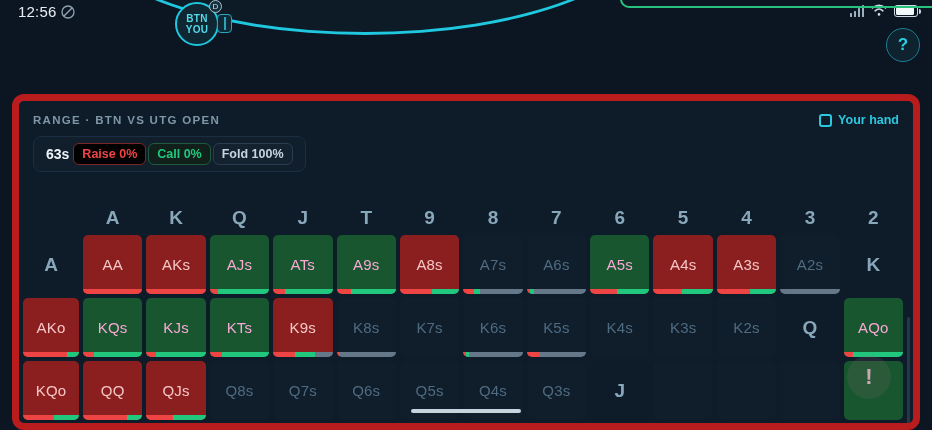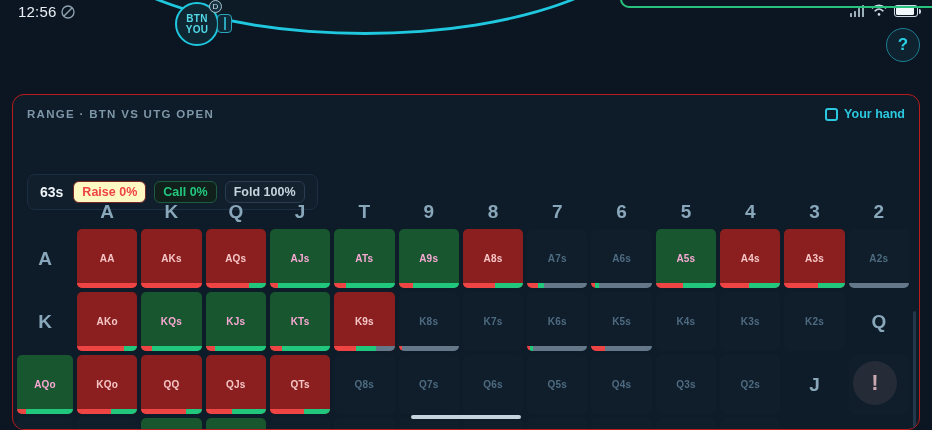--- a/index.html
+++ b/index.html
@@ -65,67 +65,66 @@
   .help-btn {
     position: absolute; right: 12px; top: 28px; width: 34px; height: 34px;
     border-radius: 50%; border: 1.5px solid #1d7f93; background: #0e2230;
     color: #29cfe4; font-size: 17px; font-weight: 700;
     display: flex; align-items: center; justify-content: center; cursor: pointer;
   }
 
   
   .range-panel {
     position: absolute; left: 12px; top: 94px; width: 908px; height: 336px;
-    background: #0e1b28; border: 1px solid #b91c1c; border-radius: 12px;
+    background: #0e1b28; border: 7px solid #b91c1c; border-radius: 12px;
     overflow: hidden;
   }
   .range-head {
     display: flex; align-items: center; justify-content: space-between;
     padding: 12px 14px 0 14px;
   }
   .range-title {
     color: #7e97a8; font-size: 11.5px; font-weight: 700; letter-spacing: 1.3px;
   }
   .your-hand { display: flex; align-items: center; gap: 6px; cursor: pointer; }
   .yh-box { width: 13px; height: 13px; border: 2px solid #2bc8e0; border-radius: 3px; }
   .yh-label { color: #2bc8e0; font-size: 12.5px; font-weight: 700; }
 
   .legend-row { padding: 9px 14px 0 14px; }
   .legend {
-    display: inline-flex; align-items: center; gap: 8px;
+    display: inline-flex; align-items: center; gap: 2px;
     background: #111f2d; border: 1px solid #1b2e42; border-radius: 8px;
     padding: 6px 12px;
-    margin-top: 44px;
   }
   .legend .hand-name { color: #eef4f8; font-size: 14px; font-weight: 700; margin-right: 2px; }
   .chip {
     border-radius: 6px; padding: 3px 8px; font-size: 12.5px; font-weight: 700;
     border: 1px solid transparent; white-space: nowrap;
   }
-  .chip.raise { color: #ef4444; border-color: #7a2626; background: #fef9c3; }
+  .chip.raise { color: #ef4444; border-color: #7a2626; background: #000000; }
   .chip.call  { color: #22c77e; border-color: #1f5b41; background: #11201a; }
   .chip.fold  { color: #c6d4de; border-color: #2a3d50; background: #14222f; }
 
   
   .grid-wrap { position: absolute; left: 0; top: 104px; right: 0; bottom: 0; overflow: hidden; }
   .grid { display: grid; grid-template-columns: 56px repeat(13, 1fr); column-gap: 4px; row-gap: 4px; padding: 0 10px 0 4px; }
   .corner { }
   .col-head, .row-head {
     color: #89a7ba; font-size: 19px; font-weight: 700;
     display: flex; align-items: center; justify-content: center;
   }
   .col-head { height: 26px; }
   .row-head { height: 59px; }
 
   .cell {
     position: relative; height: 59px; border-radius: 5px;
     display: flex; align-items: center; justify-content: center;
     background: #101e2c; overflow: hidden; cursor: pointer;
   }
-  .cell .lbl { font-size: 10px; font-weight: 700; letter-spacing: .2px; z-index: 2; }
+  .cell .lbl { font-size: 15px; font-weight: 400; letter-spacing: .2px; z-index: 2; }
   .cell.raise { background: #8b1f1f; }
   .cell.raise .lbl { color: #f6c6c6; }
   .cell.call  { background: #17562f; }
   .cell.call  .lbl { color: #f9a8d4; }
   .cell.fold  { background: #101e2c; }
   .cell.fold  .lbl { color: #4e6b80; }
 
   .bar { position: absolute; left: 0; right: 0; bottom: 0; height: 5px; display: flex; }
   .bar span { display: block; height: 100%; }
   .bar .sr { background: #ef4444; }
@@ -233,27 +232,20 @@
             <div class="bar">
               <span class="sr" style="width: 100%;"></span>
             </div>
           </div>
           <div class="cell raise">
             <span class="lbl">AKs</span>
             <div class="bar">
               <span class="sr" style="width: 100%;"></span>
             </div>
           </div>
-          <div class="cell raise">
-            <span class="lbl">AQs</span>
-            <div class="bar">
-              <span class="sr" style="width: 72%;"></span>
-              <span class="sc" style="width: 28%;"></span>
-            </div>
-          </div>
           <div class="cell call">
             <span class="lbl">AJs</span>
             <div class="bar">
               <span class="sr" style="width: 14%;"></span>
               <span class="sc" style="width: 86%;"></span>
             </div>
           </div>
           <div class="cell call">
             <span class="lbl">ATs</span>
             <div class="bar">
@@ -411,47 +403,37 @@
               <span class="sc" style="width: 26%;"></span>
             </div>
           </div>
           <div class="cell raise">
             <span class="lbl">QJs</span>
             <div class="bar">
               <span class="sr" style="width: 44%;"></span>
               <span class="sc" style="width: 56%;"></span>
             </div>
           </div>
-          <div class="cell raise">
-            <span class="lbl">QTs</span>
-            <div class="bar">
-              <span class="sr" style="width: 56%;"></span>
-              <span class="sc" style="width: 44%;"></span>
-            </div>
-          </div>
           <div class="cell fold">
             <span class="lbl">Q8s</span>
           </div>
           <div class="cell fold">
             <span class="lbl">Q7s</span>
           </div>
           <div class="cell fold">
             <span class="lbl">Q6s</span>
           </div>
           <div class="cell fold">
             <span class="lbl">Q5s</span>
           </div>
           <div class="cell fold">
             <span class="lbl">Q4s</span>
           </div>
           <div class="cell fold">
             <span class="lbl">Q3s</span>
-          </div>
-          <div class="cell fold">
-            <span class="lbl">Q2s</span>
           </div>
           <div class="row-head">J</div>
           <div class="cell fold"></div>
           <div class="cell fold"></div>
           <div class="cell fold"></div>
           <div class="cell call"></div>
           <div class="cell call"></div>
           <div class="cell fold"></div>
           <div class="cell fold"></div>
           <div class="cell fold"></div>

